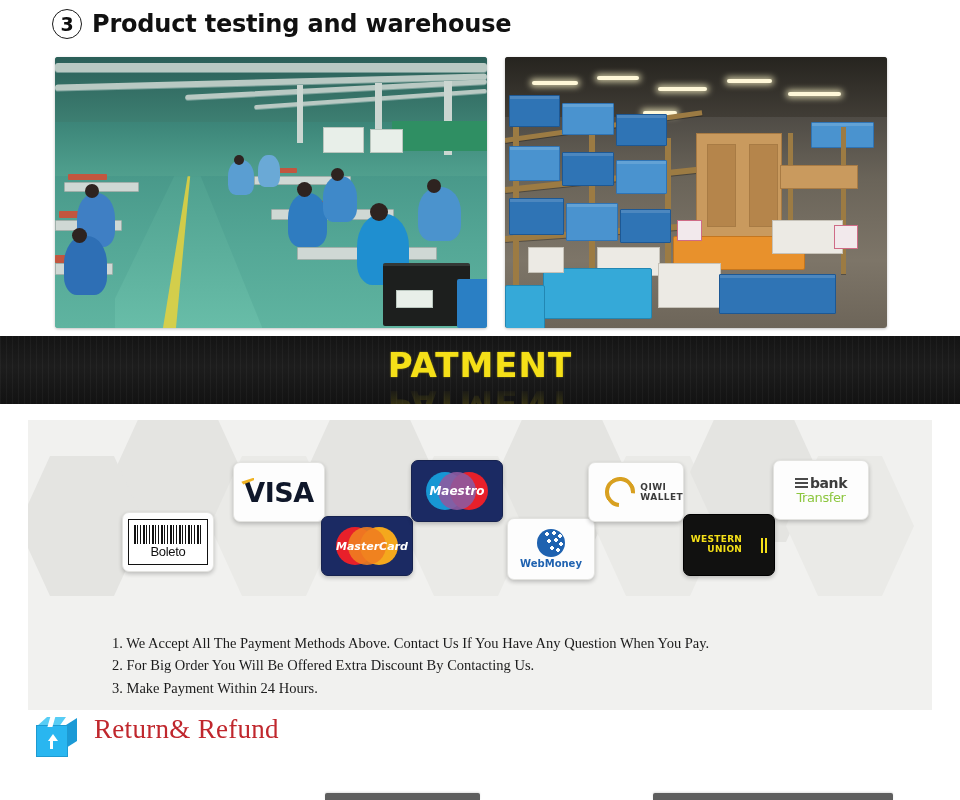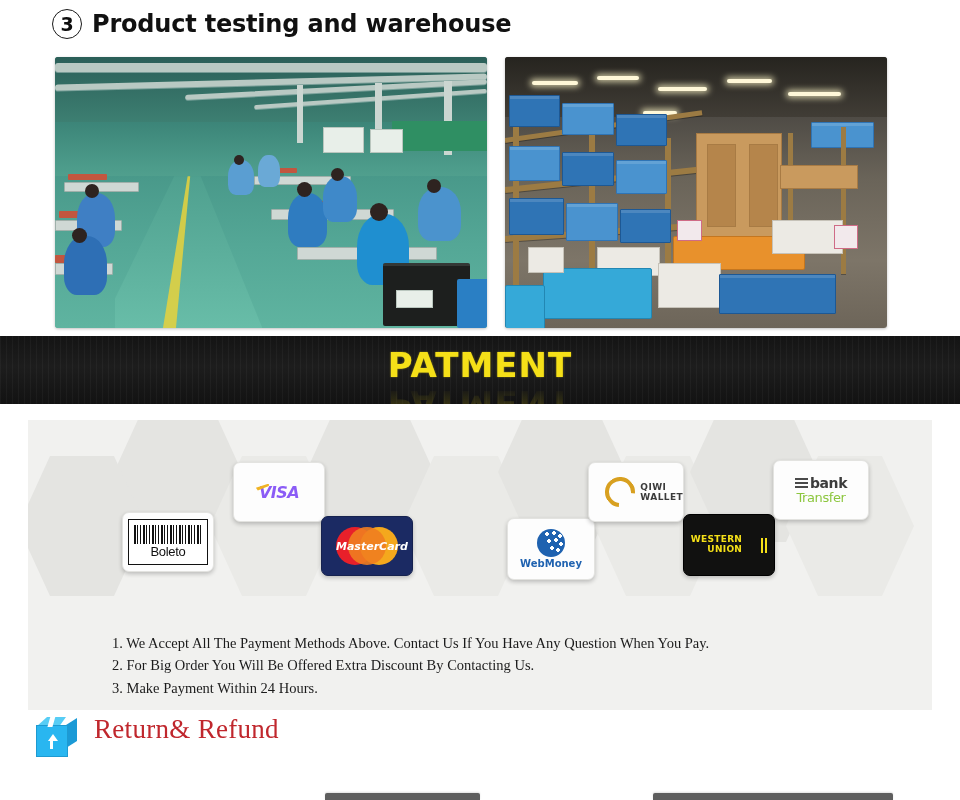--- a/index.html
+++ b/index.html
@@ -106,22 +106,22 @@
 
   .paycard{
     position:absolute;width:88px;height:56px;border-radius:7px;background:#fdfdfd;
     box-shadow:0 2px 4px rgba(0,0,0,.22);border:1px solid #e3e3e0;
     display:flex;align-items:center;justify-content:center;overflow:hidden;
   }
   .paycard.navy{background:#1b2a63;border-color:#16224f;}
   .paycard.black{background:#111110;border-color:#000;}
 
   
-  .visa-t{font-family:"DejaVu Sans",sans-serif;font-weight:bold;font-style:italic;
-    font-size:16px;color:#8b5cf6;letter-spacing:-0.5px;position:relative;}
+  .visa-t{font-family:"DejaVu Sans",sans-serif;font-weight:bold;
+    font-size:27px;color:#0f172a;letter-spacing:-0.5px;position:relative;}
   .visa-swoosh{position:absolute;left:-3px;top:1px;width:13px;height:7px;background:#f0b323;
     clip-path:polygon(0% 60%,100% 0%,100% 35%,15% 100%);}
   .boleto{width:78px;height:44px;background:#fff;display:flex;flex-direction:column;
     align-items:center;justify-content:center;border:1px solid #111;}
   .barcode{width:68px;height:19px;
     background:repeating-linear-gradient(90deg,#111 0,#111 2px,#fff 2px,#fff 3px,#111 3px,#111 4px,#fff 4px,#fff 6px,#111 6px,#111 7px,#fff 7px,#fff 9px);}
   .boleto-t{font-family:"Liberation Sans",sans-serif;font-size:13px;color:#111;line-height:1.05;
     letter-spacing:-0.3px;margin-top:1px;}
   .mc-wrap{position:relative;width:62px;height:38px;}
   .mc-circ{position:absolute;top:0;width:38px;height:38px;border-radius:50%;}
@@ -337,20 +337,28 @@
 
   <div class="paycard navy" style="left:293px;top:96px;width:90px;height:58px;">
     <div class="mc-wrap">
       <div class="mc-circ mc-red"></div>
       <div class="mc-circ mc-yel"></div>
       <div class="mc-ov"></div>
       <div class="mc-t">MasterCard</div>
     </div>
   </div>
 
+  <div class="paycard navy" style="left:383px;top:40px;width:90px;height:60px;">
+    <div class="mc-wrap">
+      <div class="mc-circ mae-blue"></div>
+      <div class="mc-circ mae-redc"></div>
+      <div class="mc-ov" style="background:#8d5aa0;"></div>
+      <div class="mae-t">Maestro</div>
+    </div>
+  </div>
 
   <div class="paycard" style="left:479px;top:98px;width:86px;height:60px;">
     <div class="wm-wrap">
       <div class="wm-globe">
         <div class="wm-dots"></div>
       </div>
       <div class="wm-t">WebMoney</div>
     </div>
   </div>
 

